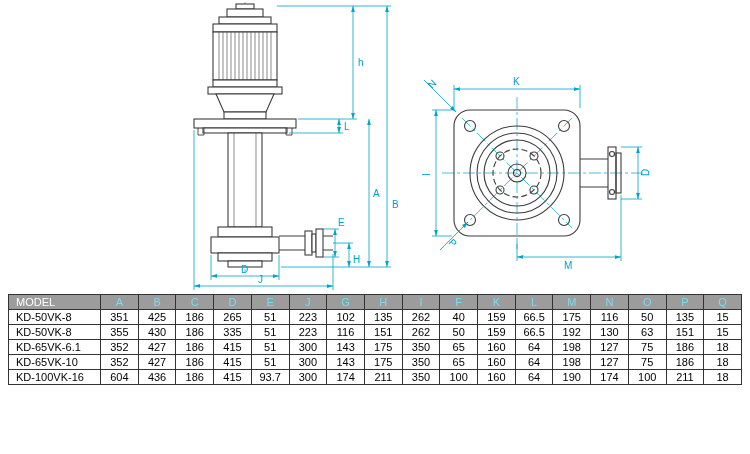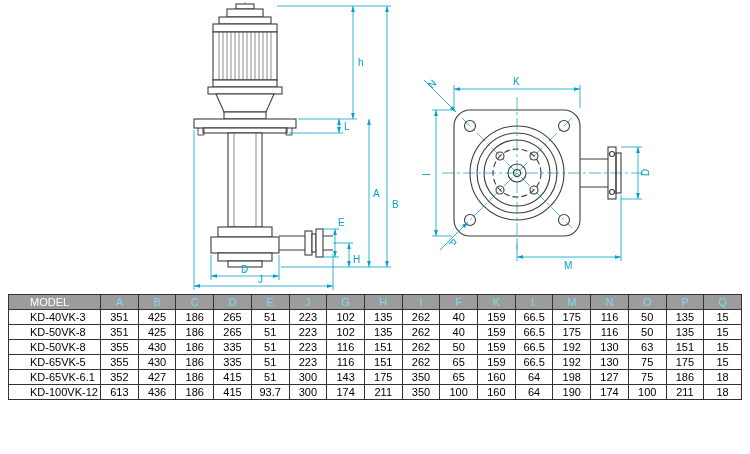--- a/index.html
+++ b/index.html
@@ -6,21 +6,21 @@
   body{width:750px;height:454px;font-family:"Liberation Sans",sans-serif;overflow:hidden;}
   .drawings{position:relative;height:294px;}
   svg.side{position:absolute;left:115px;top:2px;}
   svg.top{position:absolute;left:392px;top:45px;}
   svg text{font-family:"Liberation Sans",sans-serif;}
   table{border-collapse:collapse;table-layout:fixed;width:734px;margin:0 8px;font-size:11px;}
   th,td{border:1px solid #333;text-align:center;padding:0;height:14px;line-height:14px;
         overflow:hidden;white-space:nowrap;}
   thead th{background:#9c9c9c;color:#7adcf0;font-weight:normal;}
   thead th.model-col{color:#ffffff;}
-  th.model-col,td.model-col{text-align:left;padding-left:21px;}
+  th.model-col,td.model-col{text-align:left;padding-left:7px;}
   td{color:#000;background:#fff;}
 </style>
 </head>
 <body>
 
 <div class="page">
 
   <div class="drawings">
 
     <svg class="side" width="345" height="292" viewBox="0 0 345 292">
@@ -205,122 +205,102 @@
           <th>L</th>
           <th>M</th>
           <th>N</th>
           <th>O</th>
           <th>P</th>
           <th>Q</th>
         </tr>
     </thead>
     <tbody>
         <tr>
-          <td class="model-col">KD-40VK-3</td>
+          <td class="model-col">KD-50VK-8</td>
           <td>351</td>
           <td>425</td>
           <td>186</td>
           <td>265</td>
           <td>51</td>
           <td>223</td>
           <td>102</td>
           <td>135</td>
           <td>262</td>
           <td>40</td>
           <td>159</td>
           <td>66.5</td>
           <td>175</td>
           <td>116</td>
           <td>50</td>
           <td>135</td>
           <td>15</td>
         </tr>
         <tr>
           <td class="model-col">KD-50VK-8</td>
-          <td>351</td>
-          <td>425</td>
-          <td>186</td>
-          <td>265</td>
-          <td>51</td>
-          <td>223</td>
-          <td>102</td>
-          <td>135</td>
-          <td>262</td>
-          <td>40</td>
-          <td>159</td>
-          <td>66.5</td>
-          <td>175</td>
-          <td>116</td>
-          <td>50</td>
-          <td>135</td>
-          <td>15</td>
-        </tr>
-        <tr>
-          <td class="model-col">KD-50VK-8</td>
           <td>355</td>
           <td>430</td>
           <td>186</td>
           <td>335</td>
           <td>51</td>
           <td>223</td>
           <td>116</td>
           <td>151</td>
           <td>262</td>
           <td>50</td>
           <td>159</td>
           <td>66.5</td>
           <td>192</td>
           <td>130</td>
           <td>63</td>
           <td>151</td>
           <td>15</td>
         </tr>
         <tr>
-          <td class="model-col">KD-65VK-5</td>
-          <td>355</td>
-          <td>430</td>
-          <td>186</td>
-          <td>335</td>
-          <td>51</td>
-          <td>223</td>
-          <td>116</td>
-          <td>151</td>
-          <td>262</td>
-          <td>65</td>
-          <td>159</td>
-          <td>66.5</td>
-          <td>192</td>
-          <td>130</td>
-          <td>75</td>
-          <td>175</td>
-          <td>15</td>
-        </tr>
-        <tr>
           <td class="model-col">KD-65VK-6.1</td>
           <td>352</td>
           <td>427</td>
           <td>186</td>
           <td>415</td>
           <td>51</td>
           <td>300</td>
           <td>143</td>
           <td>175</td>
           <td>350</td>
           <td>65</td>
           <td>160</td>
           <td>64</td>
           <td>198</td>
           <td>127</td>
           <td>75</td>
           <td>186</td>
           <td>18</td>
         </tr>
         <tr>
-          <td class="model-col">KD-100VK-12</td>
-          <td>613</td>
+          <td class="model-col">KD-65VK-10</td>
+          <td>352</td>
+          <td>427</td>
+          <td>186</td>
+          <td>415</td>
+          <td>51</td>
+          <td>300</td>
+          <td>143</td>
+          <td>175</td>
+          <td>350</td>
+          <td>65</td>
+          <td>160</td>
+          <td>64</td>
+          <td>198</td>
+          <td>127</td>
+          <td>75</td>
+          <td>186</td>
+          <td>18</td>
+        </tr>
+        <tr>
+          <td class="model-col">KD-100VK-16</td>
+          <td>604</td>
           <td>436</td>
           <td>186</td>
           <td>415</td>
           <td>93.7</td>
           <td>300</td>
           <td>174</td>
           <td>211</td>
           <td>350</td>
           <td>100</td>
           <td>160</td>

